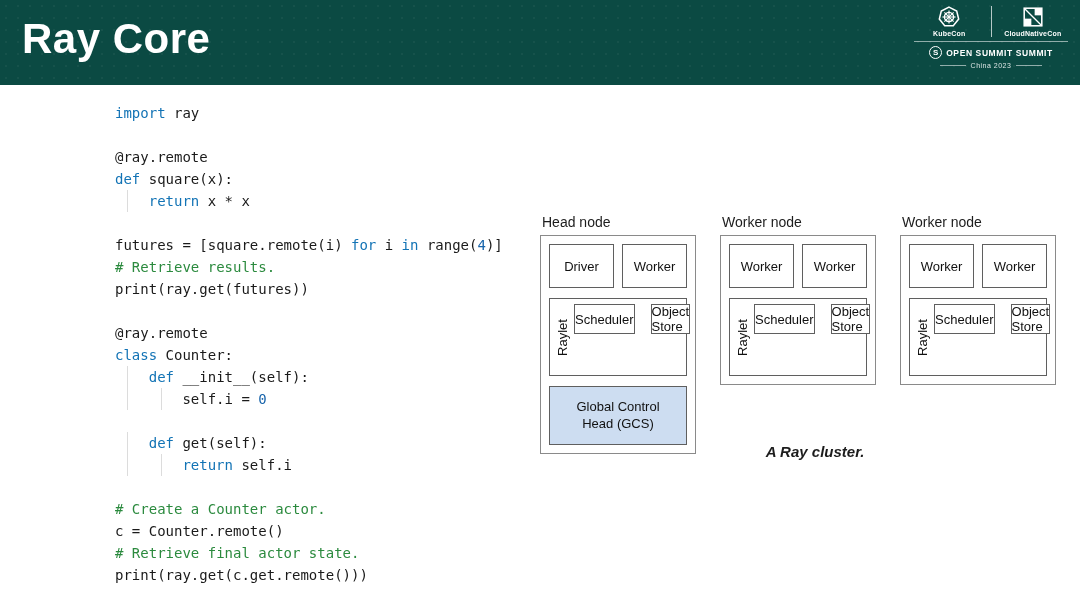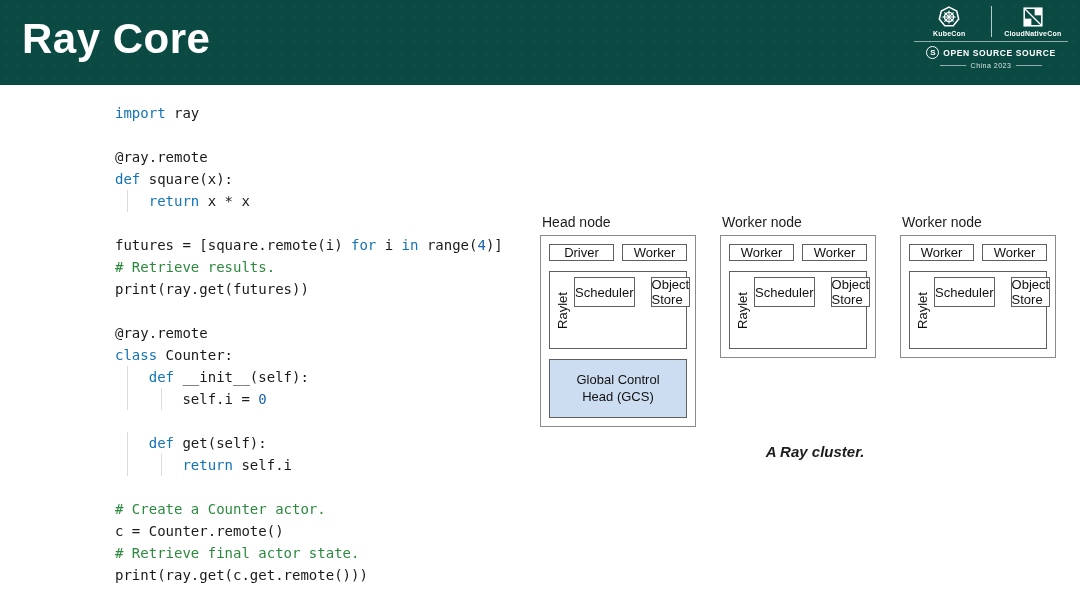--- a/index.html
+++ b/index.html
@@ -41,21 +41,21 @@
   .tok-p { color:var(--code-text,#1a1a1a); }
   .ind { display:inline-block; width:4ch; height:22px; vertical-align:top;
          background:linear-gradient(#dcdcdc,#dcdcdc) 12px 0 / 1px 100% no-repeat; }
 
   
   .diagram-nodes { position:absolute; left:540px; top:214px; display:flex; gap:24px; }
   .node-wrap { width:156px; }
   .node-label { font-size:14px; color:#1c1c1c; margin:0 0 5px 2px; }
   .node-box { border:1px solid #8a8a8a; background:#fff; padding:8px; }
   .top-row { display:flex; gap:8px; }
-  .top-row .pbox { flex:1; height:17px; }
+  .top-row .pbox { flex:1; height:44px; }
   .pbox { border:1px solid #5f5f5f; background:#fff; display:flex; align-items:center;
           justify-content:center; font-size:13px; color:#111; }
   .raylet { display:flex; border:1px solid #5f5f5f; margin-top:10px; height:78px; }
   .raylet-label { width:24px; display:flex; align-items:center; justify-content:center; }
   .raylet-label span { transform:rotate(-90deg); font-size:13px; color:#111; white-space:nowrap; }
   .raylet-col { flex:1; display:flex; flex-direction:row; justify-content:space-between;
                 gap:16px; padding:5px 8px 5px 0; }
   .pbox.wide { height:30px; }
   .gcs { margin-top:10px; height:59px; background:var(--gcs-bg,#cdddf1); border:1px solid #5f5f5f;
          display:flex; align-items:center; justify-content:center; text-align:center;
@@ -88,21 +88,21 @@
           <rect x="2" y="2" width="16" height="16" fill="none" stroke="#fff" stroke-width="1.4"></rect>
           <line x1="2" y1="2" x2="18" y2="18" stroke="#fff" stroke-width="1.2"></line>
           <rect x="11.5" y="2" width="6.5" height="6.5" fill="#fff"></rect>
           <rect x="2" y="11.5" width="6.5" height="6.5" fill="#fff"></rect>
         </svg>
         <span class="blabel">CloudNativeCon</span>
       </div>
     </div>
     <div class="summit-row">
       <span class="oss-icon">S</span>
-      <span class="slabel">OPEN SOURCE SOURCE</span>
+      <span class="slabel">OPEN SUMMIT SUMMIT</span>
     </div>
     <div class="edition-row">
       <span class="hline"></span>
       <span class="elabel">China 2023</span>
       <span class="hline"></span>
     </div>
   </div>
 </div>
 
 <div class="code" id="code-lines"><div class="code-line"><span class="tok-k">import</span><span class="tok-p"> ray</span></div><div class="code-line">&nbsp;</div><div class="code-line"><span class="tok-p">@ray.remote</span></div><div class="code-line"><span class="tok-k">def</span><span class="tok-p"> square(x):</span></div><div class="code-line"><span class="ind"></span><span class="tok-k">return</span><span class="tok-p"> x * x</span></div><div class="code-line">&nbsp;</div><div class="code-line"><span class="tok-p">futures = [square.remote(i) </span><span class="tok-k">for</span><span class="tok-p"> i </span><span class="tok-k">in</span><span class="tok-p"> range(</span><span class="tok-n">4</span><span class="tok-p">)]</span></div><div class="code-line"><span class="tok-c"># Retrieve results.</span></div><div class="code-line"><span class="tok-p">print(ray.get(futures))</span></div><div class="code-line">&nbsp;</div><div class="code-line"><span class="tok-p">@ray.remote</span></div><div class="code-line"><span class="tok-k">class</span><span class="tok-p"> Counter:</span></div><div class="code-line"><span class="ind"></span><span class="tok-k">def</span><span class="tok-p"> __init__(self):</span></div><div class="code-line"><span class="ind"></span><span class="ind"></span><span class="tok-p">self.i = </span><span class="tok-n">0</span></div><div class="code-line">&nbsp;</div><div class="code-line"><span class="ind"></span><span class="tok-k">def</span><span class="tok-p"> get(self):</span></div><div class="code-line"><span class="ind"></span><span class="ind"></span><span class="tok-k">return</span><span class="tok-p"> self.i</span></div><div class="code-line">&nbsp;</div><div class="code-line"><span class="tok-c"># Create a Counter actor.</span></div><div class="code-line"><span class="tok-p">c = Counter.remote()</span></div><div class="code-line"><span class="tok-c"># Retrieve final actor state.</span></div><div class="code-line"><span class="tok-p">print(ray.get(c.get.remote()))</span></div></div>

